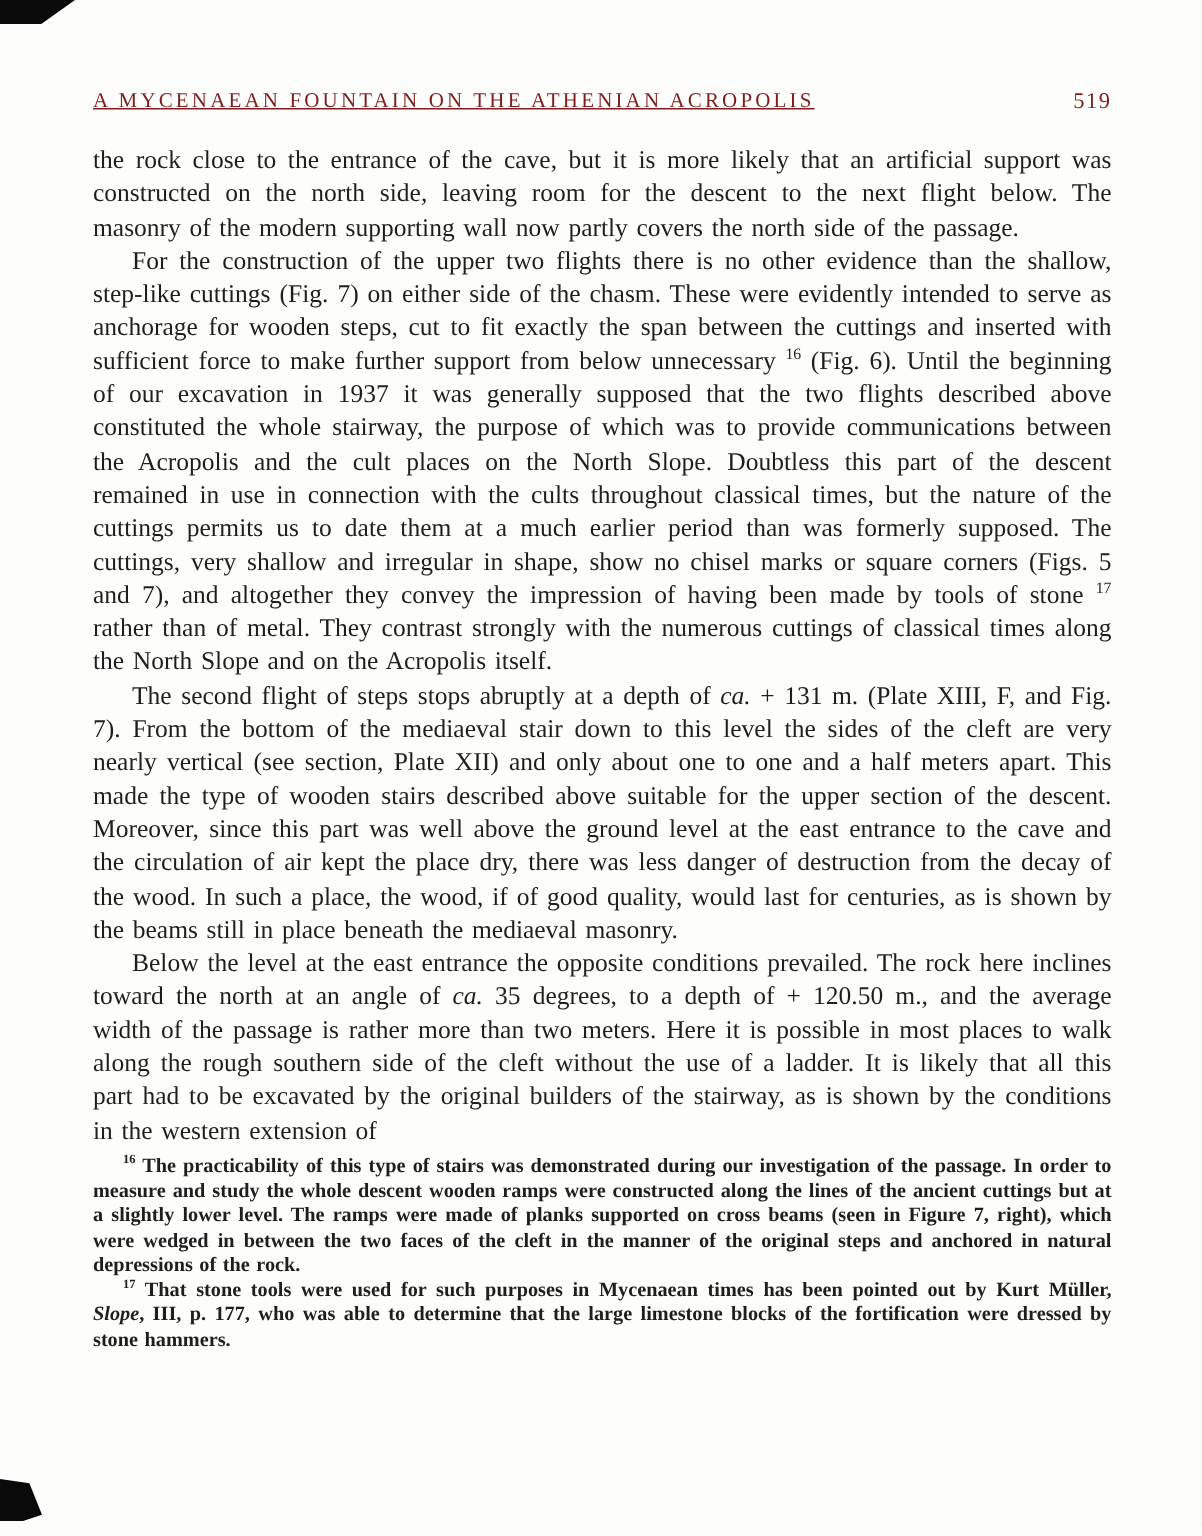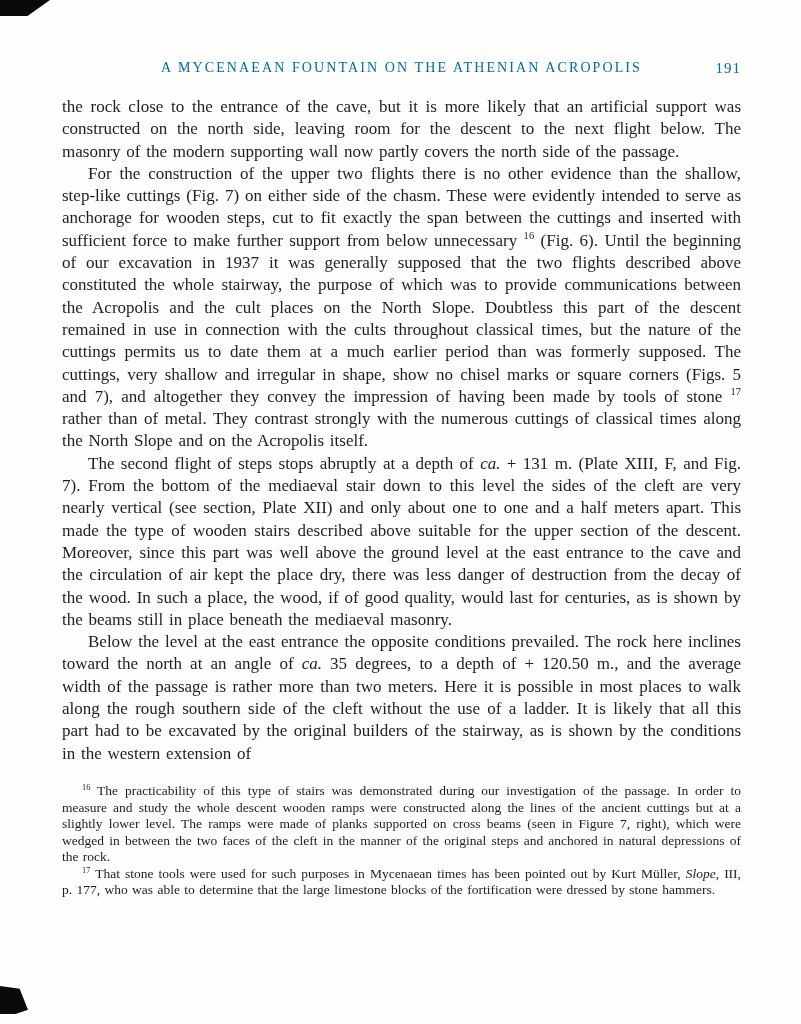--- a/index.html
+++ b/index.html
@@ -14,45 +14,45 @@
     overflow: hidden;
   }
   .content {
     position: absolute;
     left: 62px;
     top: 60px;
     width: 679px;
   }
   .running-head {
     position: relative;
-    text-align: center;
     font-size: 14px;
     letter-spacing: 2.1px;
-    color: #0369a1;
+    color: #7f1d1d;
     white-space: nowrap;
     line-height: 16px;
+    text-decoration: underline;
   }
   .running-head .page-number {
     position: absolute;
     right: 0;
     top: 0;
     letter-spacing: 1px;
     font-size: 15px;
   }
   .body-text { margin-top: 20px; }
   .para {
     margin: 0;
     font-size: 17px;
     line-height: 22.3px;
     text-align: justify;
     text-indent: 26px;
     word-spacing: 1.5px;
   }
   .para.no-indent { text-indent: 0; }
-  .footnotes { margin-top: 18px; }
+  .footnotes { margin-top: 4px; font-weight: bold; }
   .footnote {
     margin: 0;
     font-size: 13.5px;
     line-height: 16.6px;
     text-align: justify;
     text-indent: 20px;
     word-spacing: 1px;
   }
   sup { font-size: 0.62em; line-height: 0; }
   i { font-style: italic; }
@@ -70,21 +70,21 @@
 </head>
 <body>
 
 <div class="page">
   <div class="artifact artifact-tl"></div>
   <div class="artifact artifact-bl"></div>
 
   <div class="content">
     <div class="running-head">
       <span class="head-title">A MYCENAEAN FOUNTAIN ON THE ATHENIAN ACROPOLIS</span>
-      <span class="page-number">191</span>
+      <span class="page-number">519</span>
     </div>
 
     <div class="body-text">
       <p class="para no-indent">the rock close to the entrance of the cave, but it is more likely that an artificial support was constructed on the north side, leaving room for the descent to the next flight below.  The masonry of the modern supporting wall now partly covers the north side of the passage.</p>
       <p class="para">For the construction of the upper two flights there is no other evidence than the shallow, step-like cuttings (Fig. 7) on either side of the chasm.  These were evidently intended to serve as anchorage for wooden steps, cut to fit exactly the span between the cuttings and inserted with sufficient force to make further support from below unnecessary <sup>16</sup> (Fig. 6).  Until the beginning of our excavation in 1937 it was generally supposed that the two flights described above constituted the whole stairway, the purpose of which was to provide communications between the Acropolis and the cult places on the North Slope.  Doubtless this part of the descent remained in use in connection with the cults throughout classical times, but the nature of the cuttings permits us to date them at a much earlier period than was formerly supposed. The cuttings, very shallow and irregular in shape, show no chisel marks or square corners (Figs. 5 and 7), and altogether they convey the impression of having been made by tools of stone <sup>17</sup> rather than of metal.  They contrast strongly with the numerous cuttings of classical times along the North Slope and on the Acropolis itself.</p>
       <p class="para">The second flight of steps stops abruptly at a depth of <i>ca.</i> + 131 m. (Plate XIII, F, and Fig. 7).  From the bottom of the mediaeval stair down to this level the sides of the cleft are very nearly vertical (see section, Plate XII) and only about one to one and a half meters apart.  This made the type of wooden stairs described above suitable for the upper section of the descent.  Moreover, since this part was well above the ground level at the east entrance to the cave and the circulation of air kept the place dry, there was less danger of destruction from the decay of the wood. In such a place, the wood, if of good quality, would last for centuries, as is shown by the beams still in place beneath the mediaeval masonry.</p>
       <p class="para">Below the level at the east entrance the opposite conditions prevailed.  The rock here inclines toward the north at an angle of <i>ca.</i> 35 degrees, to a depth of + 120.50 m., and the average width of the passage is rather more than two meters.  Here it is possible in most places to walk along the rough southern side of the cleft without the use of a ladder.  It is likely that all this part had to be excavated by the original builders of the stairway, as is shown by the conditions in the western extension of</p>
     </div>
 
     <div class="footnotes">

